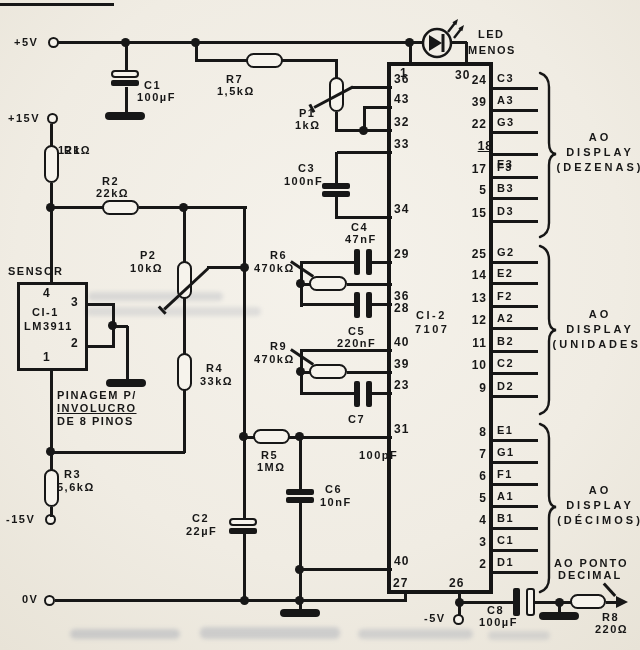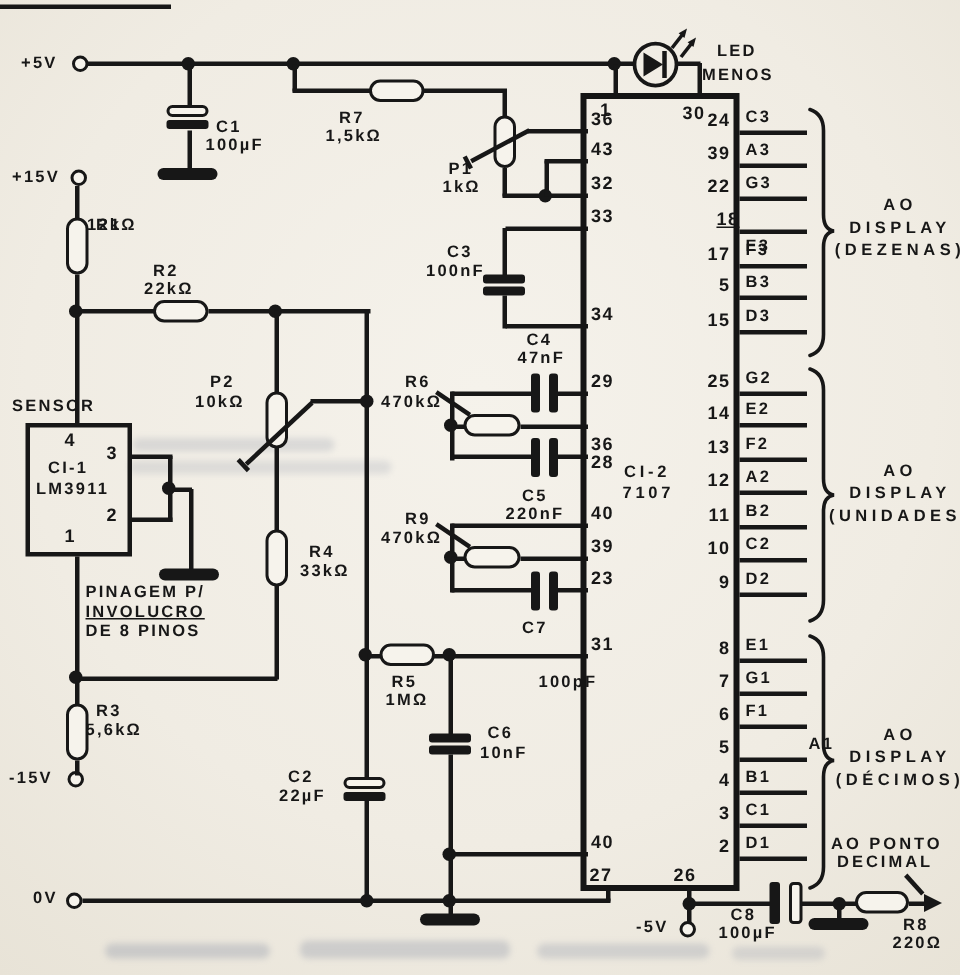--- a/index.html
+++ b/index.html
@@ -348,21 +348,21 @@
     <div class="pin pr" style="left: 459px; top: 425px;">8</div>
     <div class="lbl" style="left: 497px; top: 424px;">E1</div>
     <div class="w wh" style="left: 493px; top: 461px; width: 45px;"></div>
     <div class="pin pr" style="left: 459px; top: 447px;">7</div>
     <div class="lbl" style="left: 497px; top: 446px;">G1</div>
     <div class="w wh" style="left: 493px; top: 483px; width: 45px;"></div>
     <div class="pin pr" style="left: 459px; top: 469px;">6</div>
     <div class="lbl" style="left: 497px; top: 468px;">F1</div>
     <div class="w wh" style="left: 493px; top: 505px; width: 45px;"></div>
     <div class="pin pr" style="left: 459px; top: 491px;">5</div>
-    <div class="lbl" style="left: 497px; top: 490px; margin-left: 42px;">A1</div>
+    <div class="lbl" style="left: 497px; top: 490px;">A1</div>
     <div class="w wh" style="left: 493px; top: 527px; width: 45px;"></div>
     <div class="pin pr" style="left: 459px; top: 513px;">4</div>
     <div class="lbl" style="left: 497px; top: 512px;">B1</div>
     <div class="w wh" style="left: 493px; top: 549px; width: 45px;"></div>
     <div class="pin pr" style="left: 459px; top: 535px;">3</div>
     <div class="lbl" style="left: 497px; top: 534px;">C1</div>
     <div class="w wh" style="left: 493px; top: 571px; width: 45px;"></div>
     <div class="pin pr" style="left: 459px; top: 557px;">2</div>
     <div class="lbl" style="left: 497px; top: 556px;">D1</div>
   </div>

